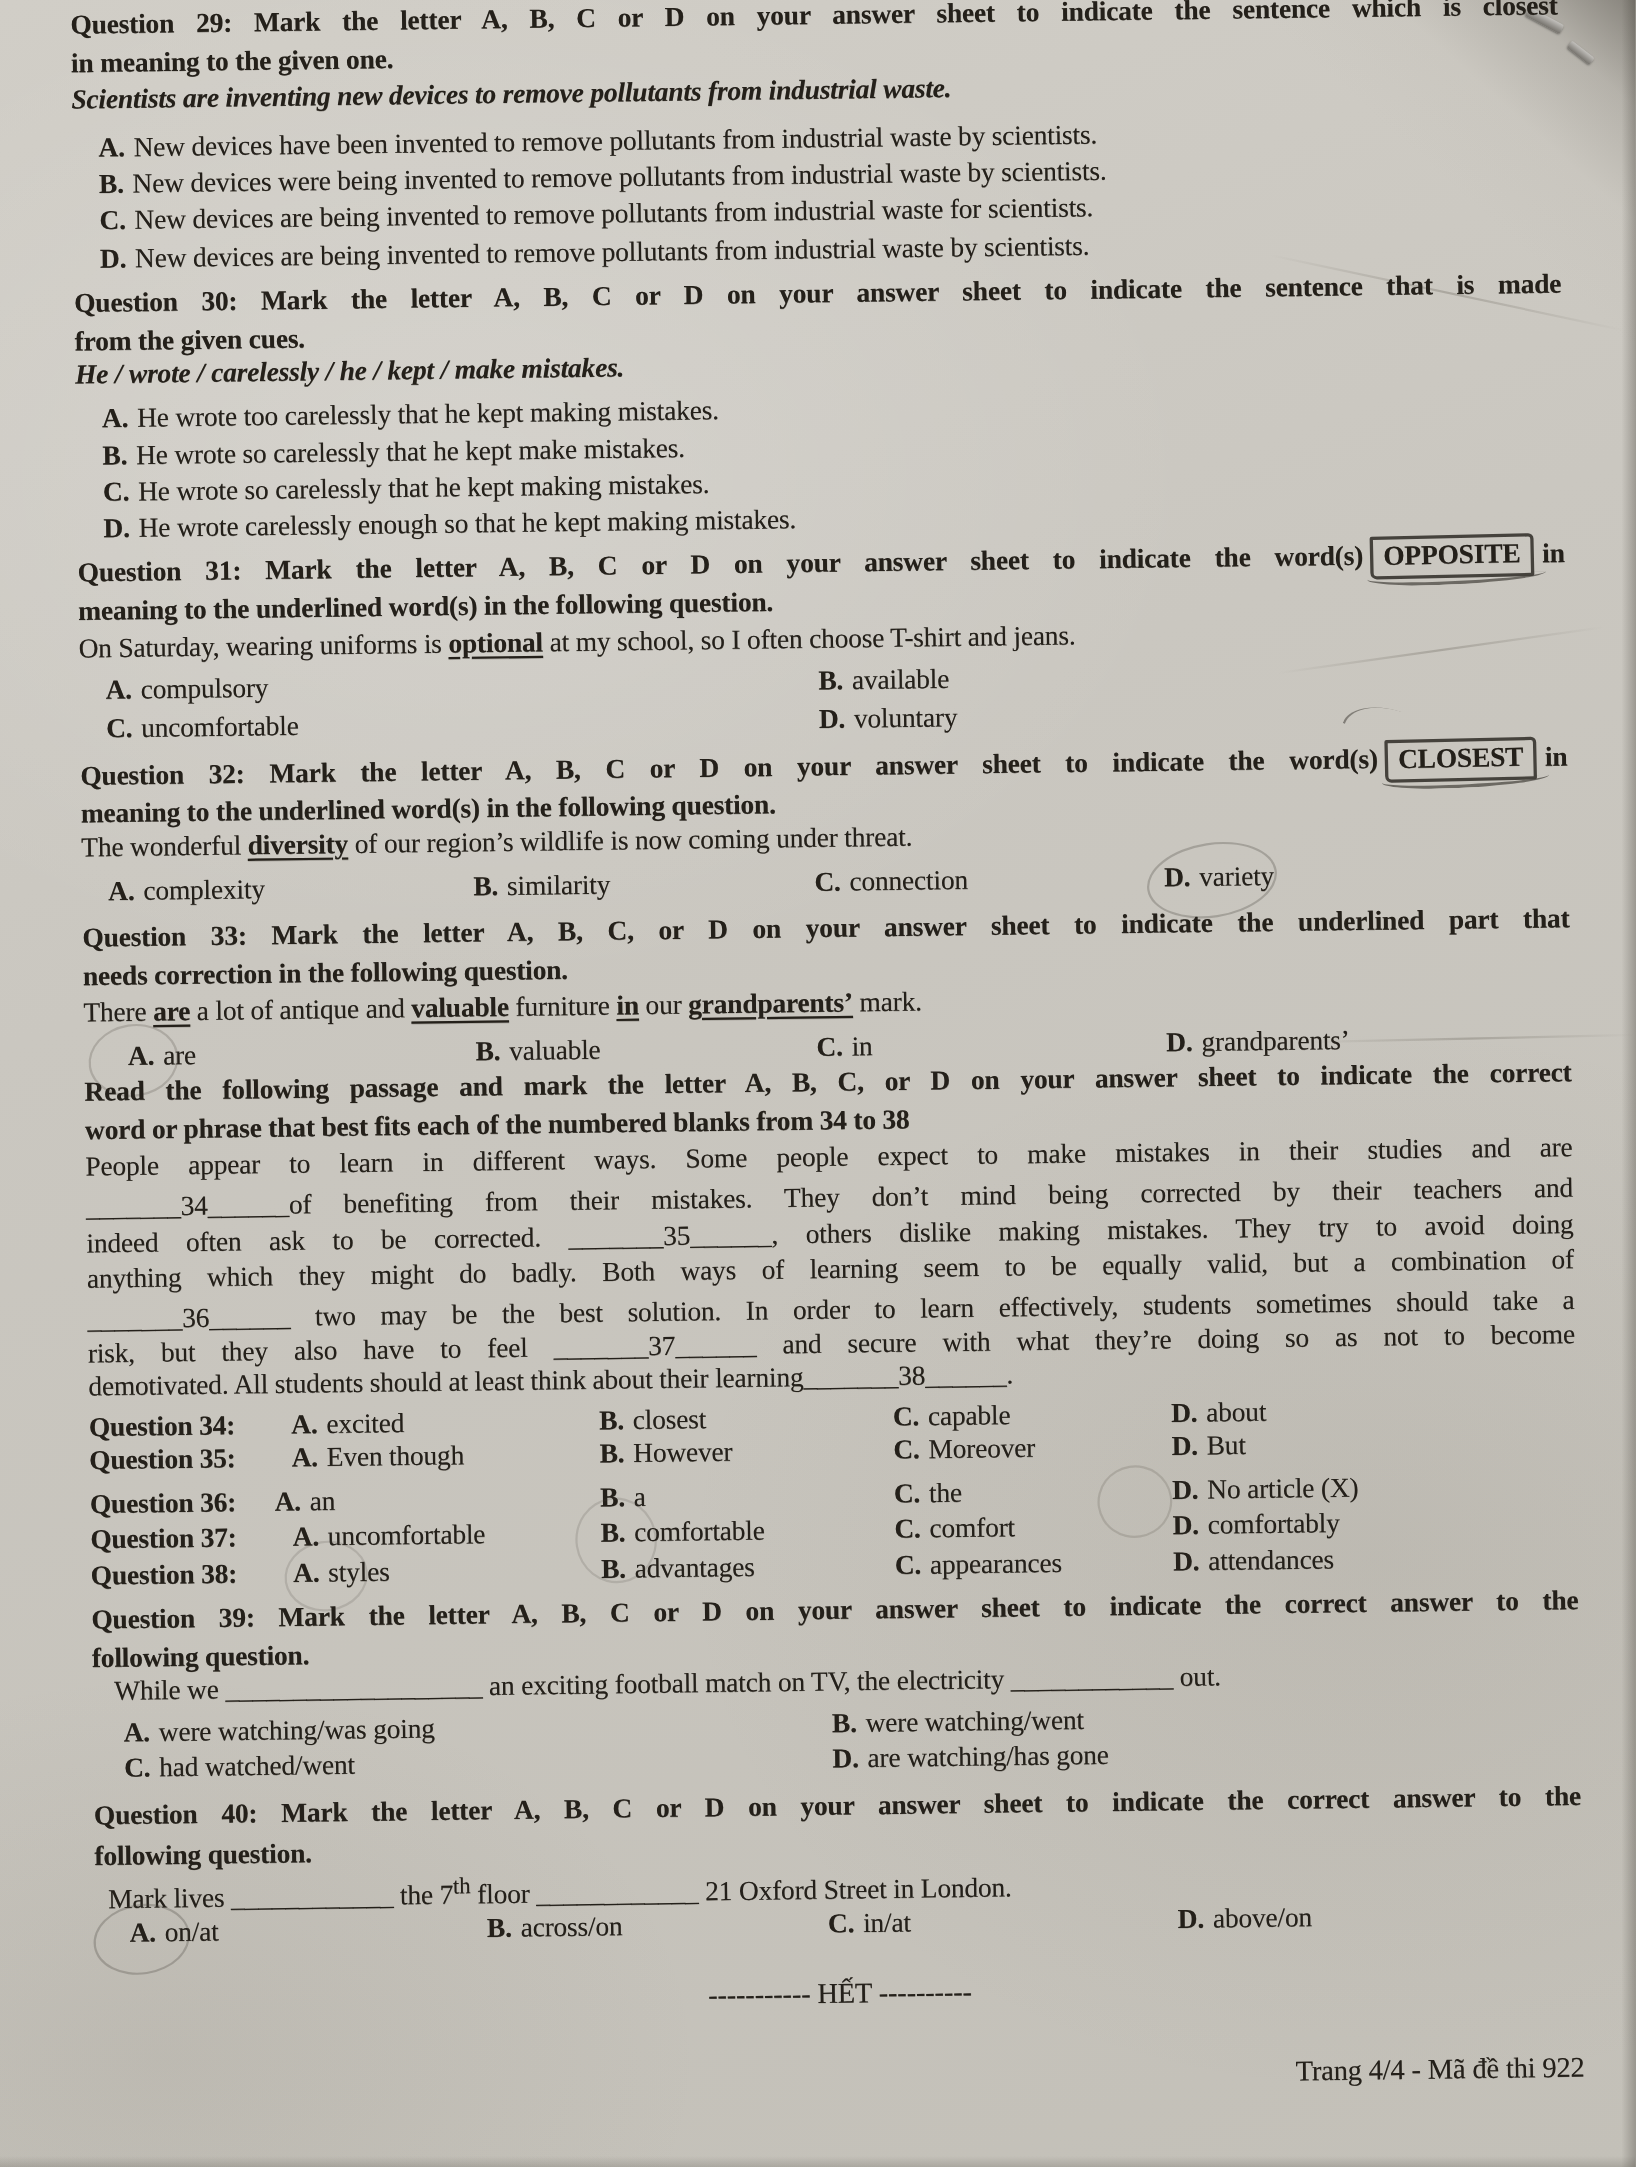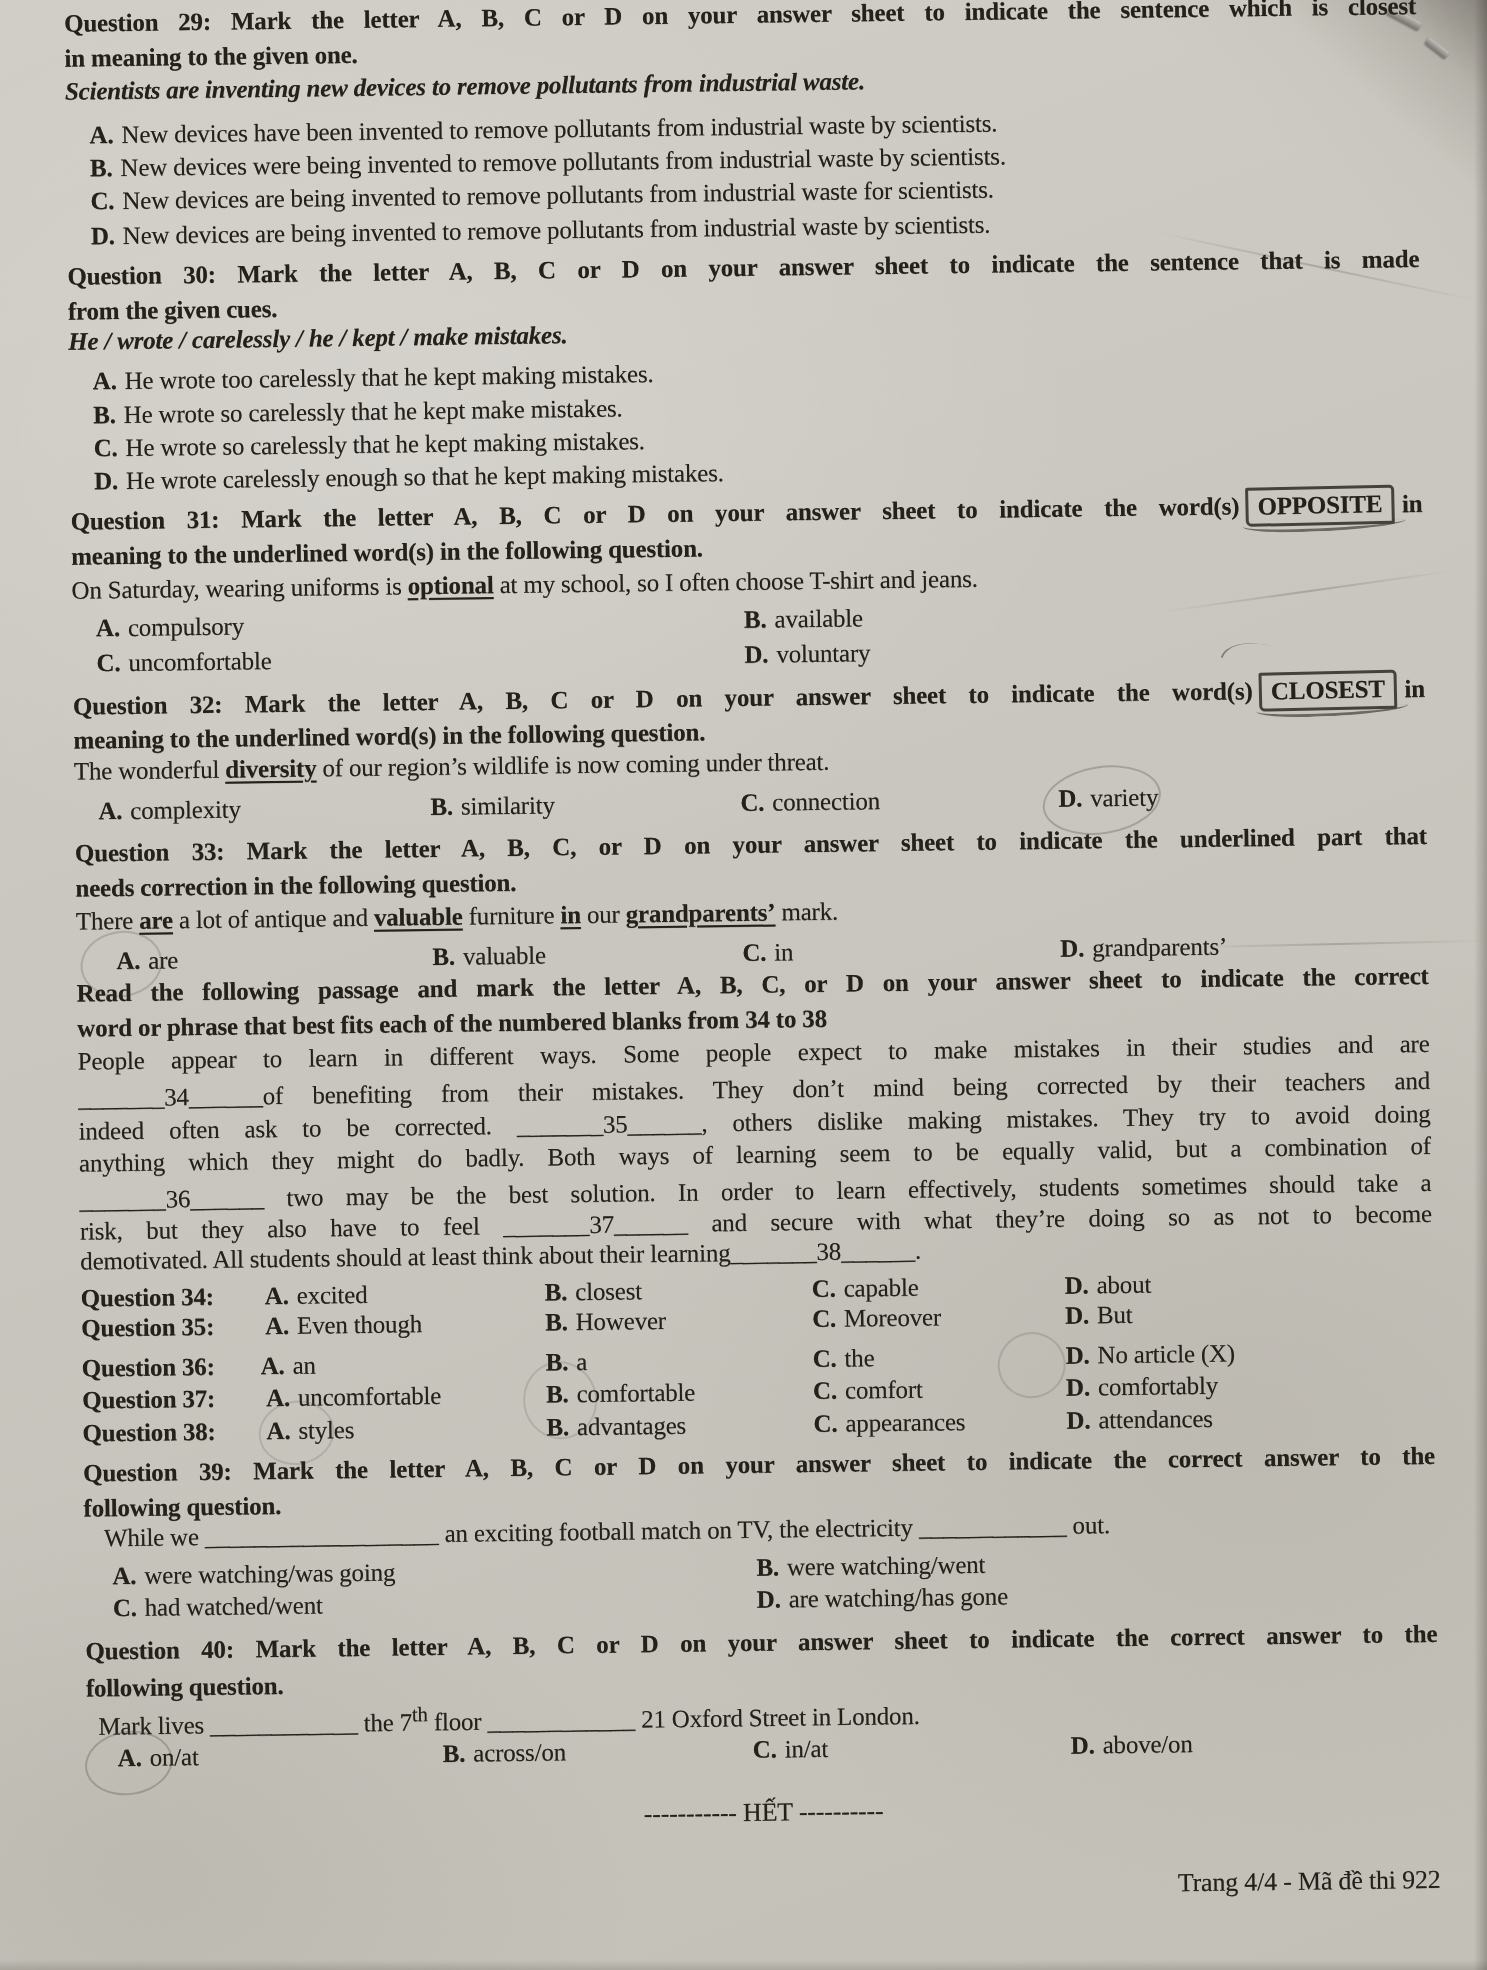--- a/index.html
+++ b/index.html
@@ -120,21 +120,21 @@
     <div class="abs" style="top:1283px;left:795px"><span class="L">C.</span><span>capable</span></div>
     <div class="abs" style="top:1283px;left:1048px"><span class="L">D.</span><span>about</span></div>
 
     <div class="abs bold" style="top:1313px;left:64px">Question 35:</div>
     <div class="abs" style="top:1313px;left:248px"><span class="L">A.</span><span>Even though</span></div>
     <div class="abs" style="top:1313px;left:528px"><span class="L">B.</span><span>However</span></div>
     <div class="abs" style="top:1313px;left:795px"><span class="L">C.</span><span>Moreover</span></div>
     <div class="abs" style="top:1313px;left:1048px"><span class="L">D.</span><span>But</span></div>
 
     <div class="abs bold" style="top:1353px;left:64px">Question 36:</div>
-    <div class="abs" style="top:1353px;left:243px"><span class="L">A.</span><span>an</span></div>
+    <div class="abs" style="top:1353px;left:232px"><span class="L">A.</span><span>an</span></div>
     <div class="abs" style="top:1353px;left:528px"><span class="L">B.</span><span>a</span></div>
     <div class="abs" style="top:1353px;left:795px"><span class="L">C.</span><span>the</span></div>
     <div class="abs" style="top:1353px;left:1048px"><span class="L">D.</span><span>No article (X)</span></div>
     <div class="ring" style="left:980px;top:1345px;width:64px;height:62px;opacity:.65"></div>
 
     <div class="abs bold" style="top:1385px;left:64px">Question 37:</div>
     <div class="abs" style="top:1385px;left:248px"><span class="L">A.</span><span>uncomfortable</span></div>
     <div class="abs" style="top:1385px;left:528px"><span class="L">B.</span><span>comfortable</span></div>
     <div class="abs" style="top:1385px;left:795px"><span class="L">C.</span><span>comfort</span></div>
     <div class="abs" style="top:1385px;left:1048px"><span class="L">D.</span><span>comfortably</span></div>

